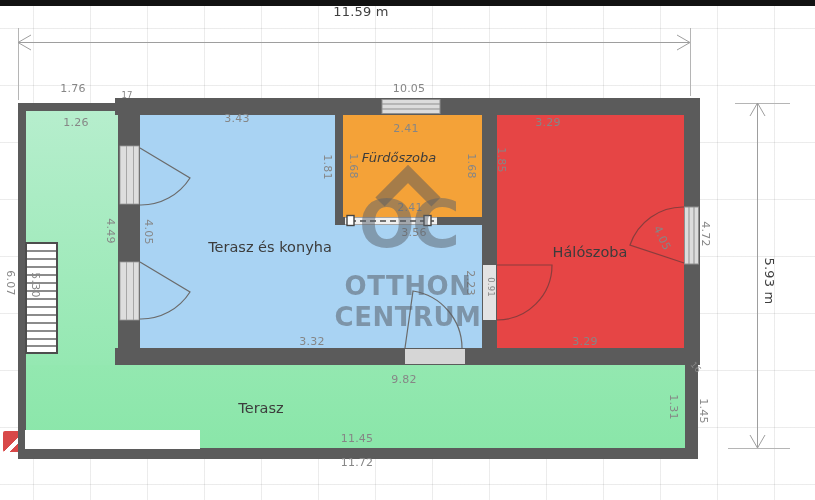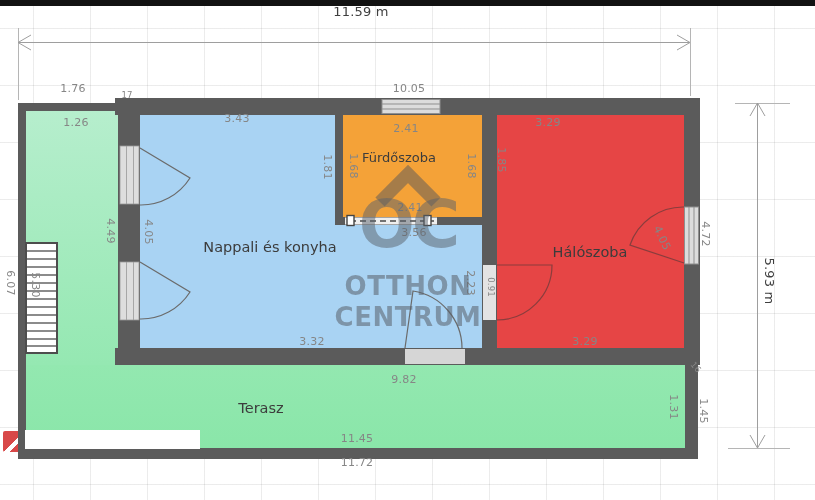--- a/index.html
+++ b/index.html
@@ -29,21 +29,21 @@
   .dim.v{transform:translate(-50%,-50%) rotate(90deg);}
   .dim.big{font-size:13px;color:#3f3f3f;}
   .dim.big.v{transform:translate(-50%,-50%) rotate(90deg);}
   .dim.tiny{font-size:8.5px;}
   .dim.d65{transform:translate(-50%,-50%) rotate(65deg);}
   .dim.d50{transform:translate(-50%,-50%) rotate(50deg);}
   .roomname{
     position:absolute;z-index:6;font-size:14.5px;color:var(--room_text,#3c3c3c);
     white-space:nowrap;transform:translate(-50%,-50%);
   }
-  .roomname.small{font-size:13px;}
+  .roomname.small{font-size:13px;font-style:italic;}
   
   .watermark{
     position:absolute;left:408px;top:160px;z-index:7;width:0;height:0;
     text-align:center;pointer-events:none;
   }
   .wm-roof{position:absolute;left:-33px;top:2px;}
   .wm-oc{
     position:absolute;left:-70px;top:32px;width:140px;
     font-size:66px;font-weight:bold;letter-spacing:-3px;line-height:66px;
     color:var(--watermark,#5a626c);opacity:.5;
@@ -202,21 +202,21 @@
 <span class="dim v" style="left:471px;top:166px">1.68</span>
 <span class="dim" style="left:414px;top:232px">3.56</span>
 
 <span class="dim" style="left:548px;top:122px">3.29</span>
 <span class="dim" style="left:585px;top:341px">3.29</span>
 <span class="dim v" style="left:501px;top:160px">1.85</span>
 <span class="dim tiny v" style="left:491px;top:287px">0.91</span>
 <span class="dim d65" style="left:662px;top:238px">4.05</span>
 <span class="dim v" style="left:705px;top:234px">4.72</span>
 
-<span class="roomname" style="left:270px;top:247px">Nappali és konyha</span>
+<span class="roomname" style="left:270px;top:247px">Terasz és konyha</span>
 <span class="roomname small" style="left:399px;top:157px">Fürdőszoba</span>
 <span class="roomname" style="left:590px;top:252px">Hálószoba</span>
 <span class="roomname" style="left:261px;top:408px">Terasz</span>
 
 <div class="watermark">
   <svg class="wm-roof" width="66" height="46">
     <polyline points="5,40 33,12 61,40" fill="none" stroke="#55565a" stroke-width="13" opacity="0.5"></polyline>
   </svg>
   <div class="wm-oc">OC</div>
   <div class="wm-line wm-l1">OTTHON</div>

